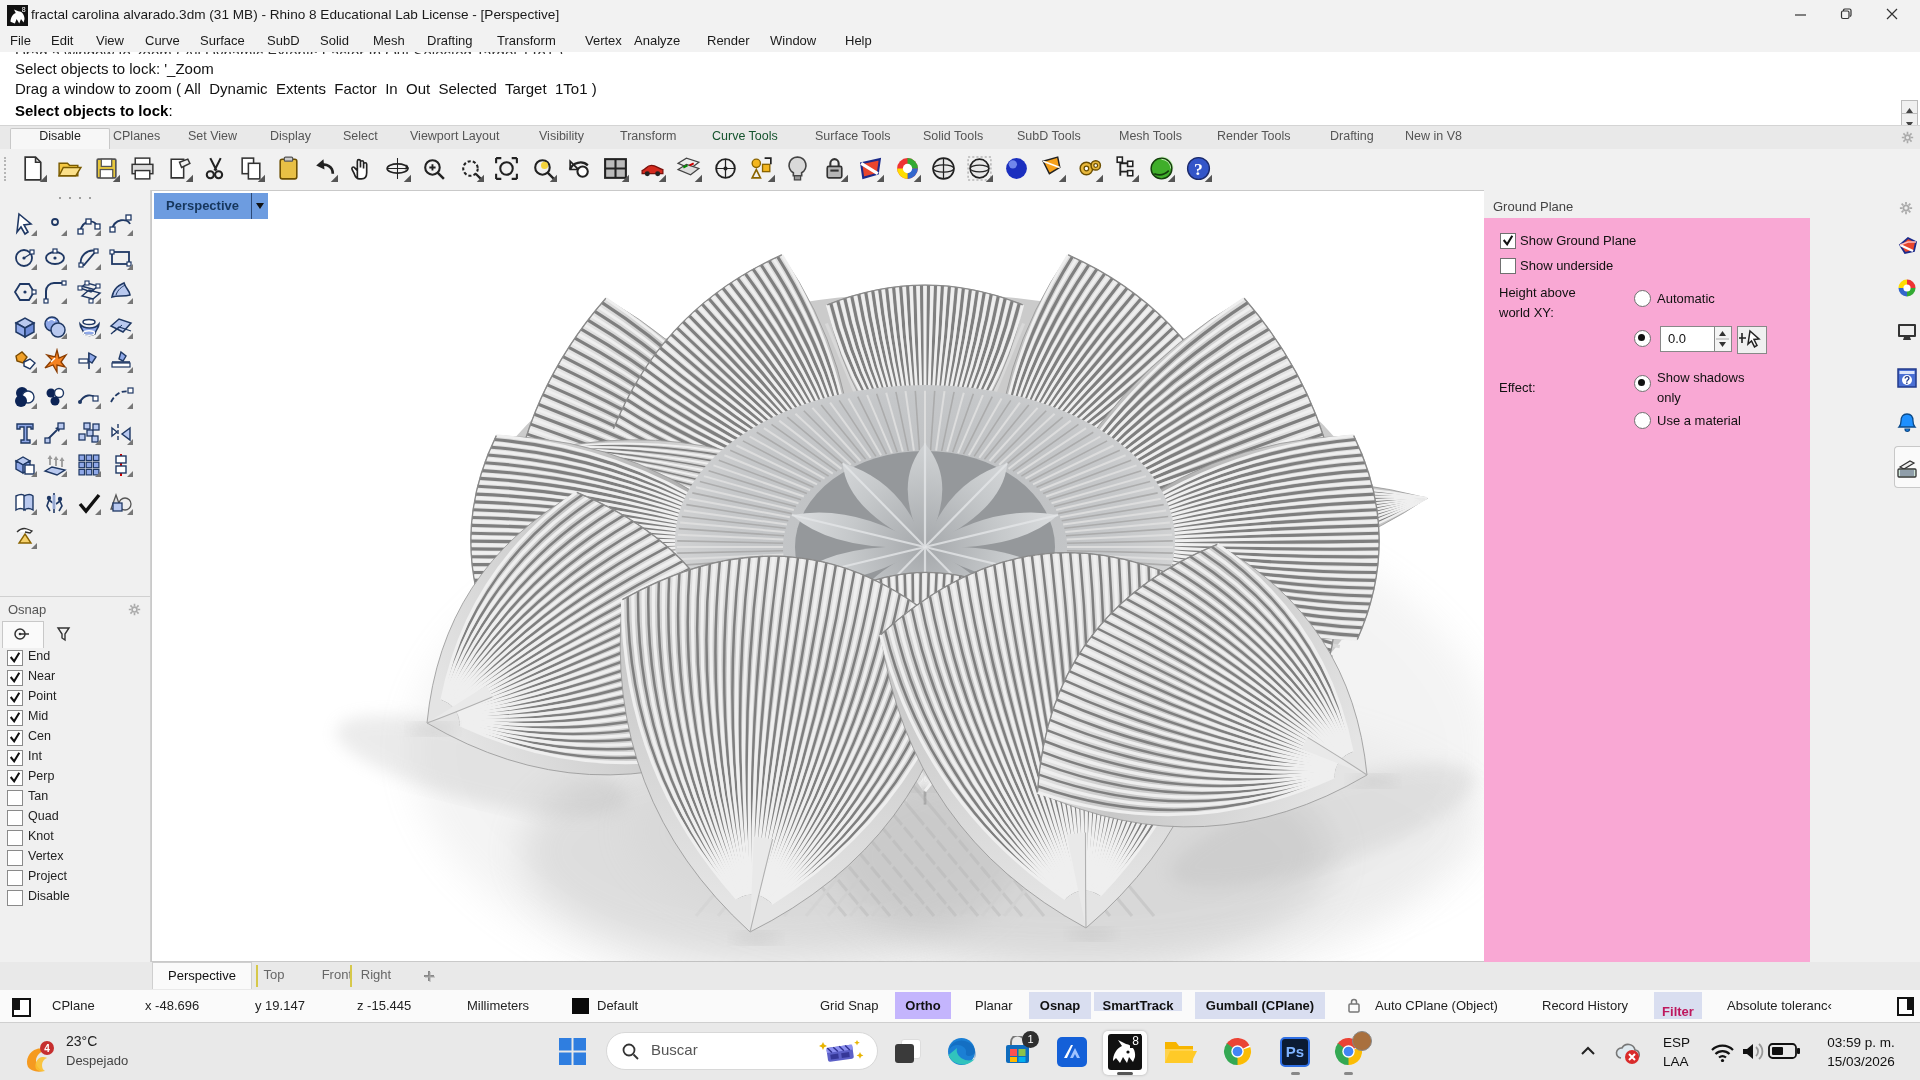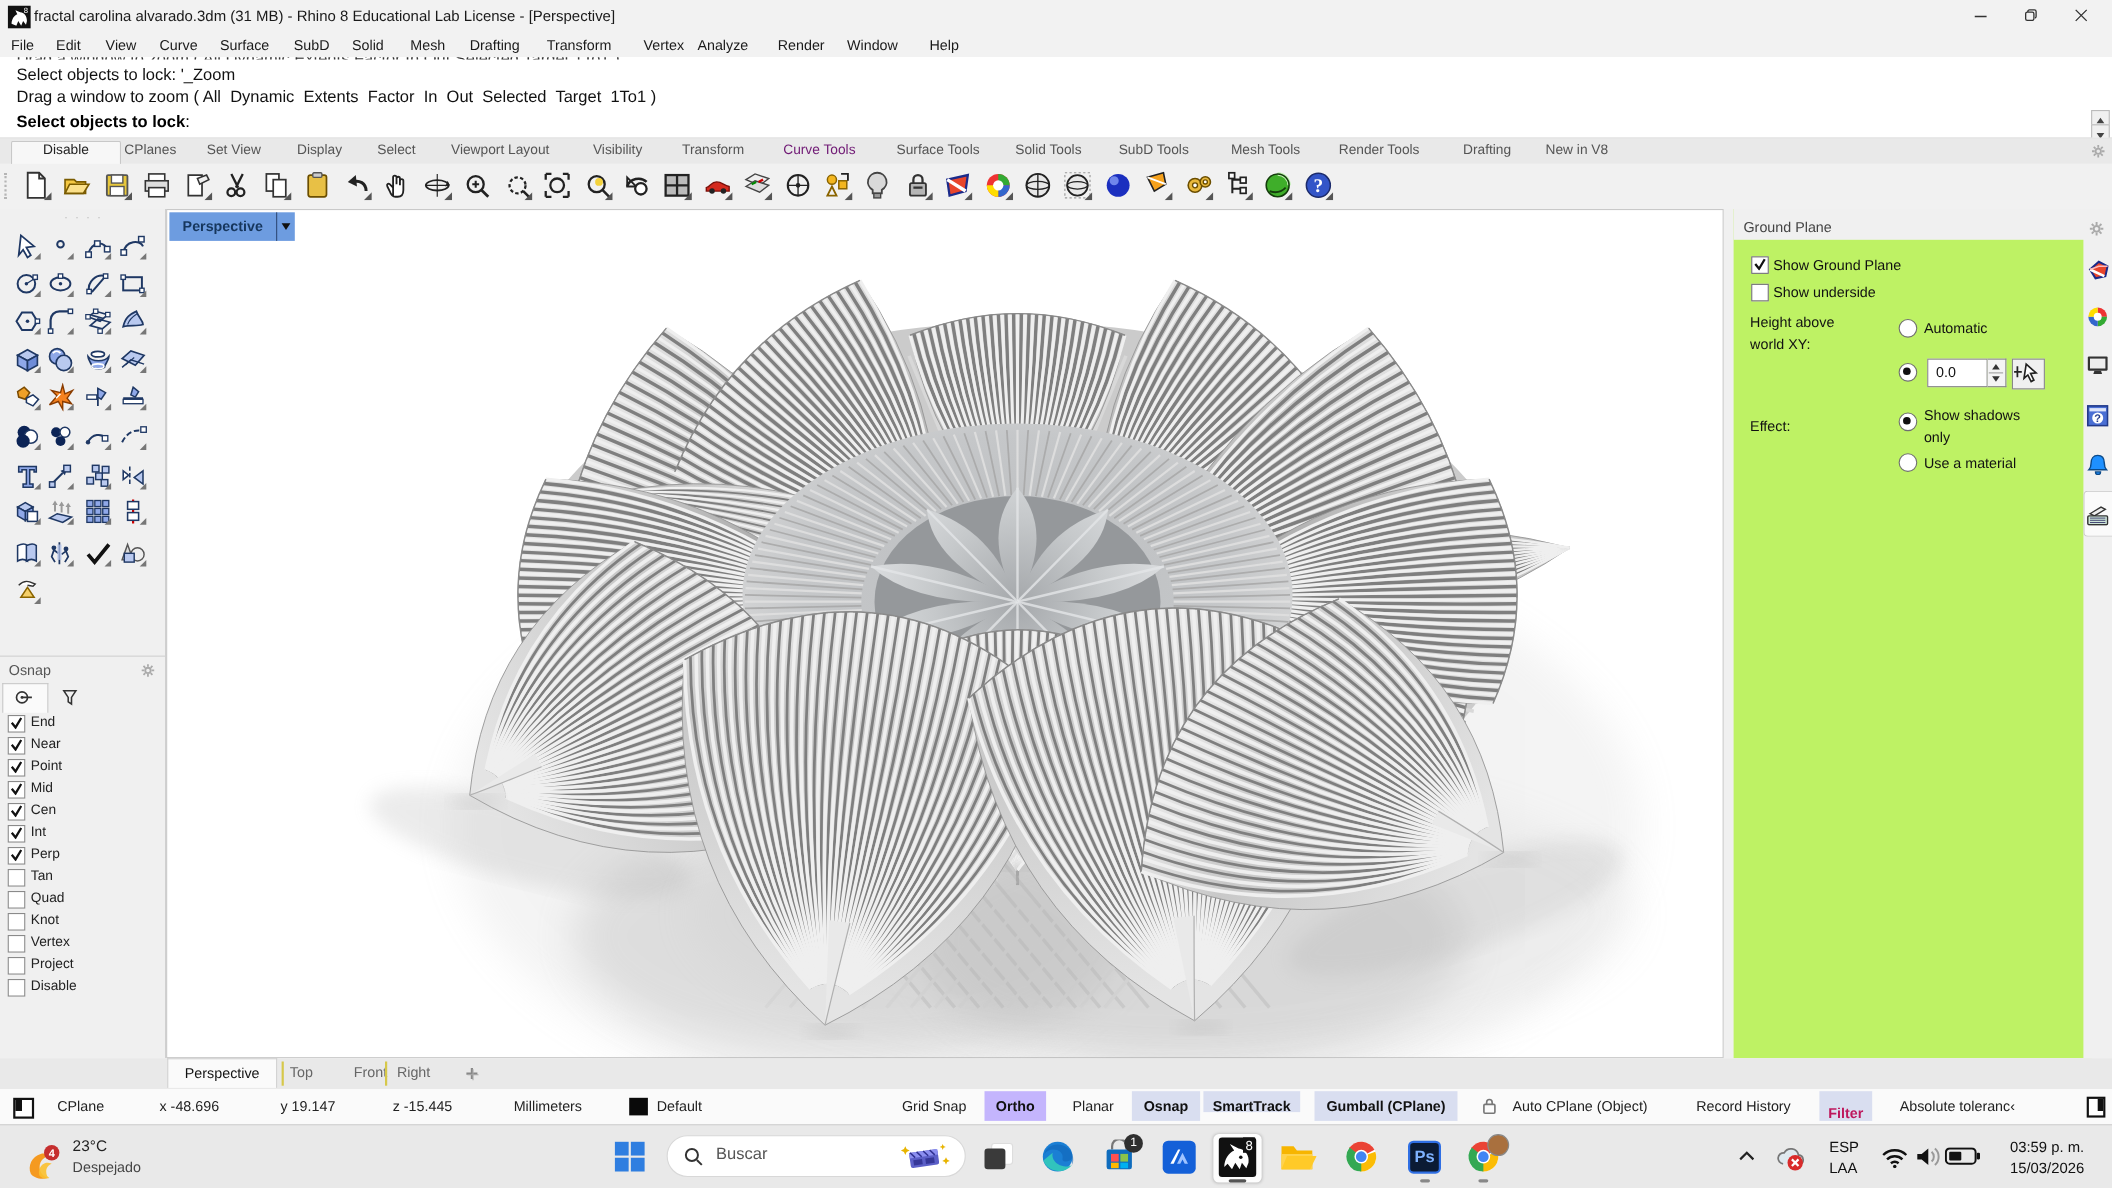--- a/index.html
+++ b/index.html
@@ -59,21 +59,21 @@
 
 <div class="abs" style="left:0;top:126px;width:1920px;height:23px;background:#e9e9e9;font-size:12.5px">
     <div style="position:absolute;left:10px;top:2px;width:98px;height:21px;background:#f7f7f7;border:1px solid #c8c8c8;border-bottom:none;text-align:center;color:#222;border-radius:2px 2px 0 0">Disable</div>
     <span style="position:absolute;left:113px;top:3px;color:#555">CPlanes</span>
     <span style="position:absolute;left:188px;top:3px;color:#555">Set View</span>
     <span style="position:absolute;left:270px;top:3px;color:#555">Display</span>
     <span style="position:absolute;left:343px;top:3px;color:#555">Select</span>
     <span style="position:absolute;left:410px;top:3px;color:#555">Viewport Layout</span>
     <span style="position:absolute;left:539px;top:3px;color:#555">Visibility</span>
     <span style="position:absolute;left:620px;top:3px;color:#555">Transform</span>
-    <span style="position:absolute;left:712px;top:3px;color:#701a75">Curve Tools</span>
+    <span style="position:absolute;left:712px;top:3px;color:#14532d">Curve Tools</span>
     <span style="position:absolute;left:815px;top:3px;color:#555">Surface Tools</span>
     <span style="position:absolute;left:923px;top:3px;color:#555">Solid Tools</span>
     <span style="position:absolute;left:1017px;top:3px;color:#555">SubD Tools</span>
     <span style="position:absolute;left:1119px;top:3px;color:#555">Mesh Tools</span>
     <span style="position:absolute;left:1217px;top:3px;color:#555">Render Tools</span>
     <span style="position:absolute;left:1330px;top:3px;color:#555">Drafting</span>
     <span style="position:absolute;left:1405px;top:3px;color:#555">New in V8</span>
     <svg style="position:absolute;right:6px;top:5px" width="13" height="13" viewBox="0 0 16 16">
       <circle cx="8" cy="8" r="3" fill="none" stroke="#aaa" stroke-width="2"></circle>
       <g stroke="#aaa" stroke-width="2">
@@ -2227,21 +2227,21 @@
         <ellipse cx="1221" cy="590" rx="24" ry="6" fill="#b5b5b5" opacity="0.4" filter="url(#blur8)"></ellipse>
       </svg>
     <div class="abs" style="left:2px;top:2px;width:97px;height:26px;background:#6d9ce0;color:#16365c;font-weight:bold;font-size:13px;text-align:center;padding-top:5px;box-sizing:border-box">Perspective</div>
     <div class="abs" style="left:99px;top:2px;width:17px;height:26px;background:#6d9ce0;box-sizing:border-box;border-left:1px solid #2d4a77">
         <svg style="position:absolute;left:3px;top:9px" width="10" height="8" viewBox="0 0 10 8">
           <path d="M1 1h8L5 7z" fill="#111"></path>
         </svg>
       </div>
   </div>
 
-  <div class="abs" style="left:1576px;top:0;width:326px;height:772px;background:#bef264">
+  <div class="abs" style="left:1484px;top:0;width:326px;height:772px;background:#f9a8d4">
     <div class="abs" style="left:0;top:0;width:326px;height:28px;background:#f0f0f0"></div>
       <div class="abs" style="left:0;top:0;width:326px;height:772px;font-size:13px"></div>
     <div style="position:absolute;left:0;top:0;width:326px;height:772px;font-size:13px">
         <div style="position:absolute;left:9px;top:9px;color:#444;font-size:13px">Ground Plane</div>
         <div style="position:absolute;left:16px;top:43px;width:14px;height:14px;background:#fff;border:1px solid #707070;text-align:center;line-height:10px"><svg width="12" height="12" viewBox="0 0 14 14">
             <path d="M2 7l4 5 6-10" fill="none" stroke="#111" stroke-width="2.4"></path>
           </svg></div>
         <div style="position:absolute;left:36px;top:43px;color:#111">Show Ground Plane</div>
         <div style="position:absolute;left:16px;top:68px;width:14px;height:14px;background:#fff;border:1px solid #707070;text-align:center;line-height:10px"></div>
         <div style="position:absolute;left:36px;top:68px;color:#111">Show underside</div>

